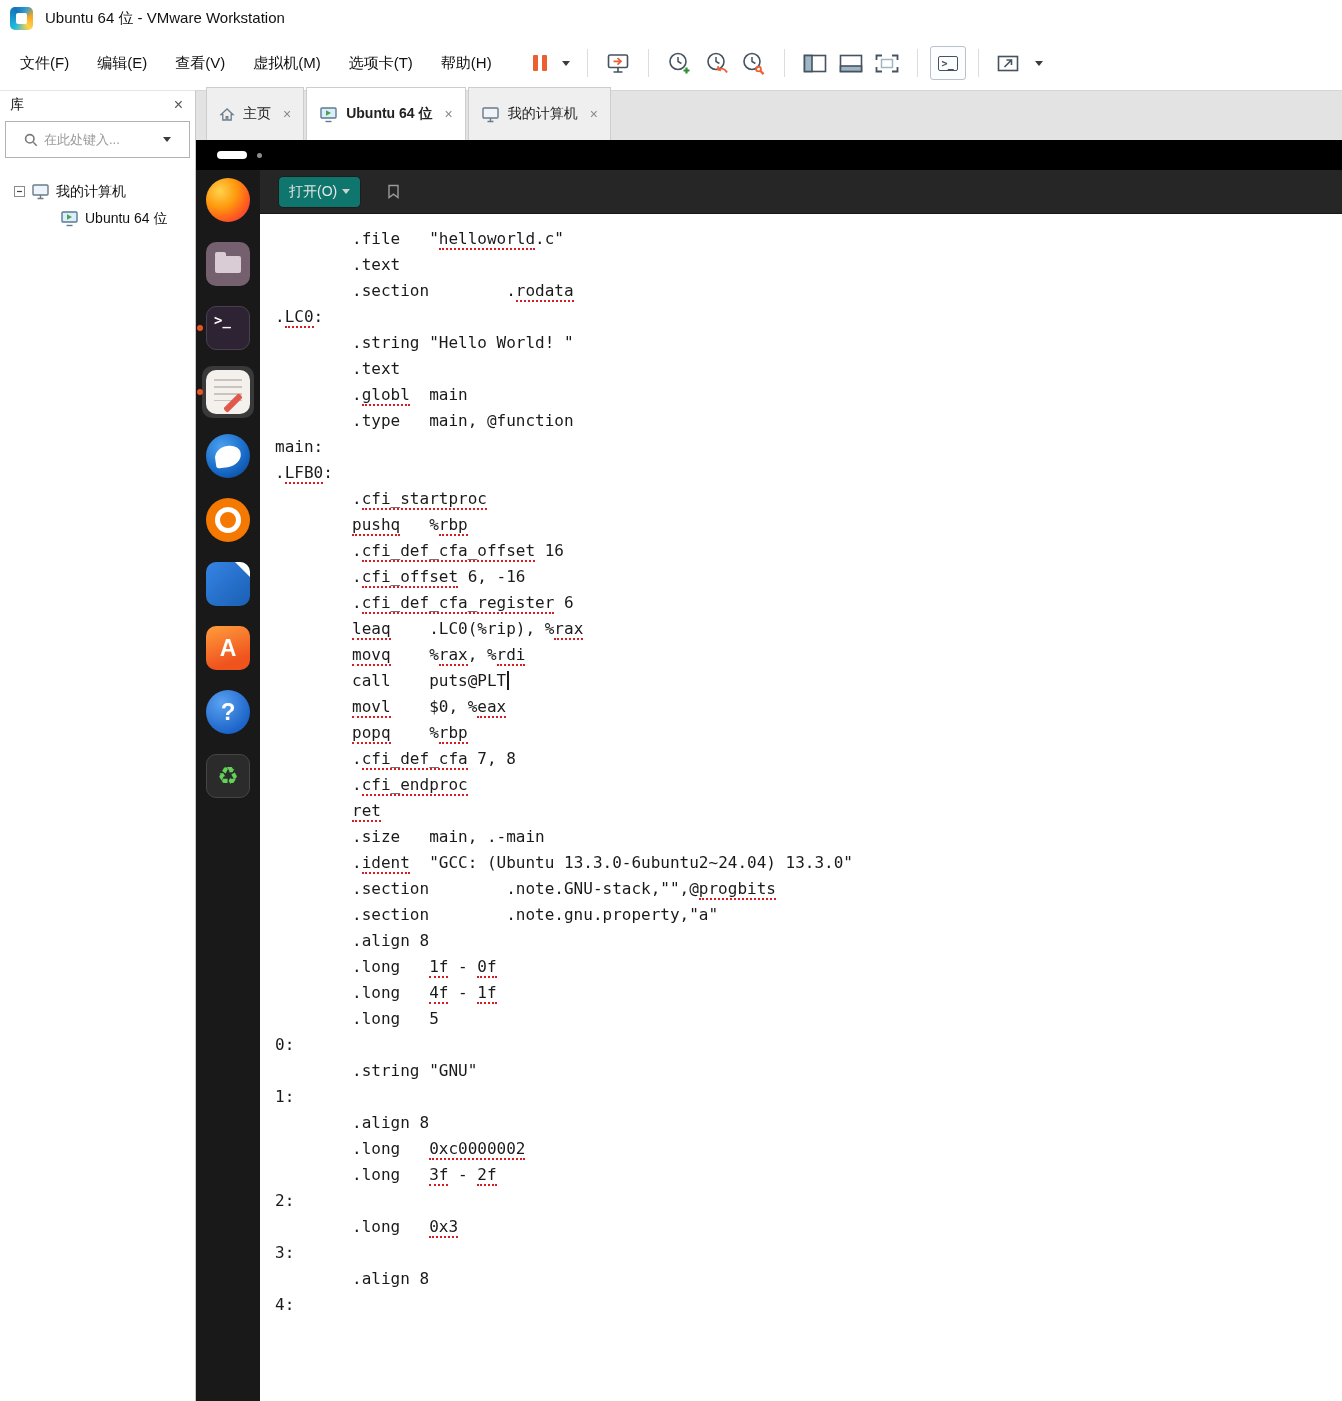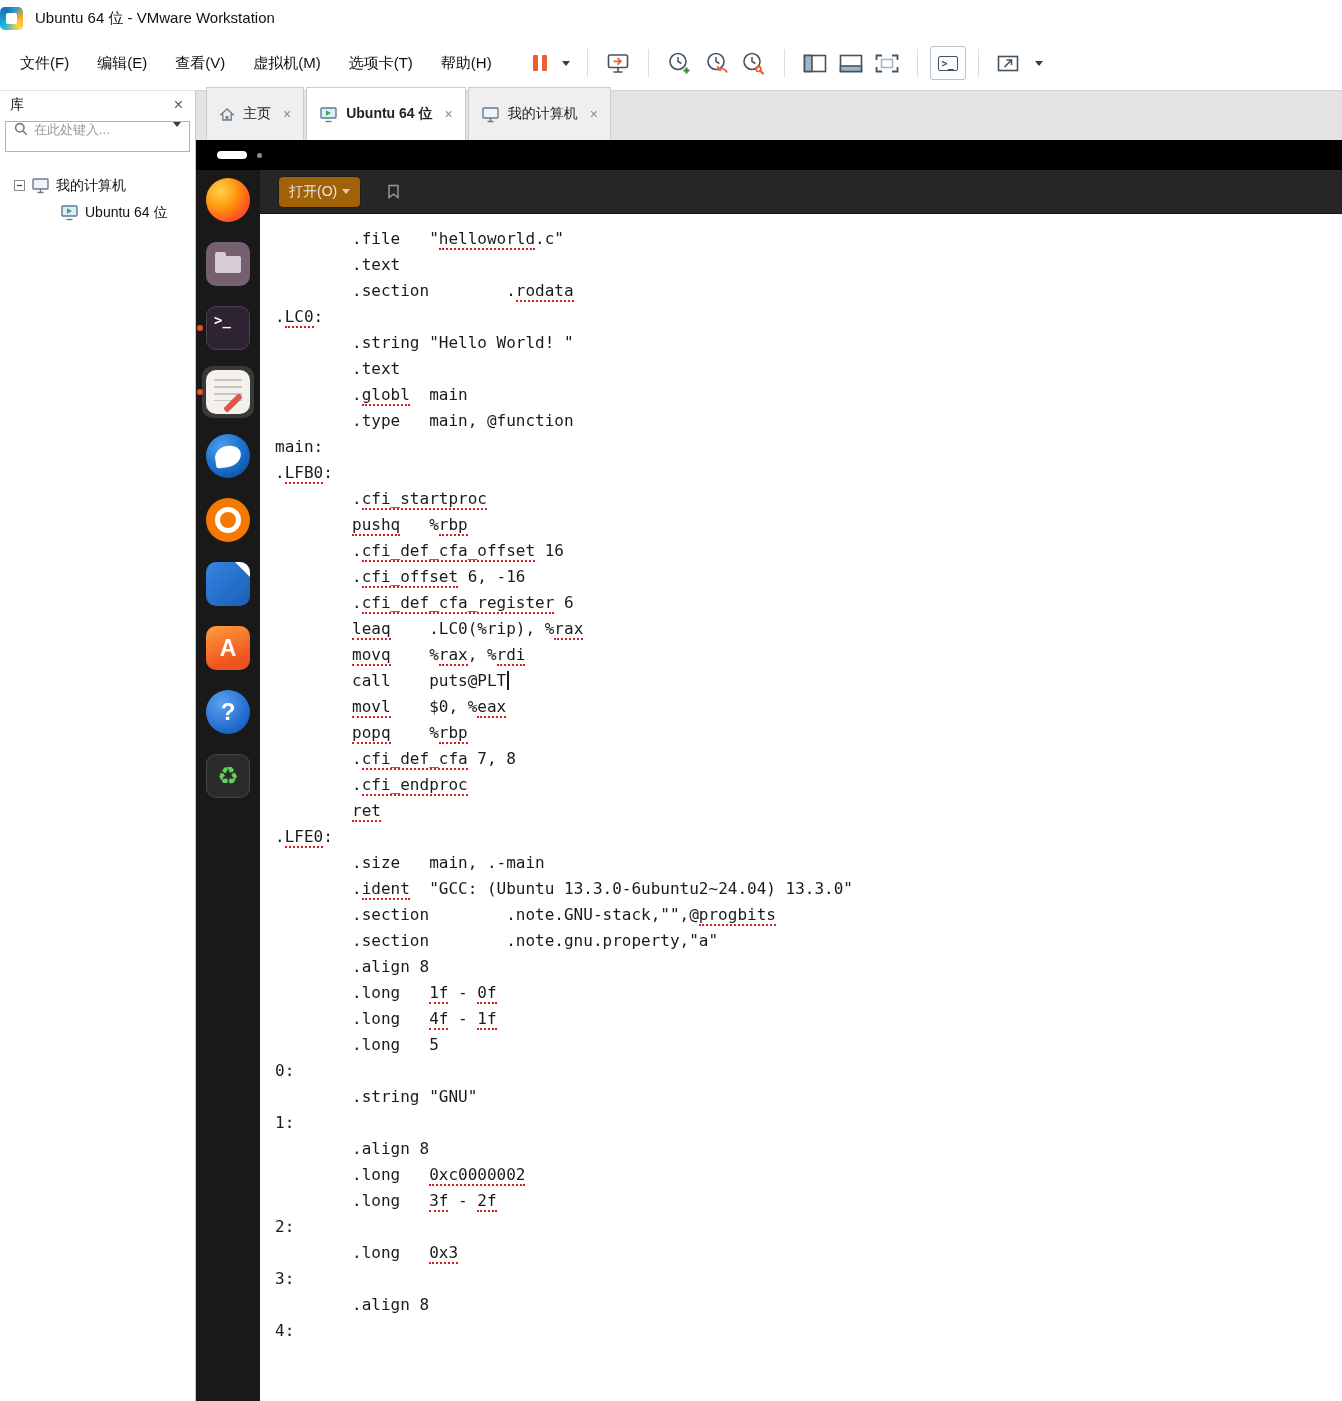--- a/index.html
+++ b/index.html
@@ -1,21 +1,21 @@
 <!DOCTYPE html>
 <html><head>
 <meta charset="utf-8">
 <style>
   * { margin:0; padding:0; box-sizing:border-box; }
   html,body { width:1342px; height:1401px; overflow:hidden; }
   body { font-family:"Liberation Sans","DejaVu Sans",sans-serif; background:#fff; }
   .app { position:relative; width:1342px; height:1401px; background:#fff; overflow:hidden; }
 
   
-  .titlebar { height:36px; display:flex; align-items:center; background:#fff; }
+  .titlebar { height:36px; display:flex; align-items:center; padding-left:10px; background:#fff; }
   .vmlogo { width:23px; height:23px; border-radius:5px; position:relative; margin-right:12px;
             background:conic-gradient(from 220deg,#1fb9e0,#1473b8 30%,#2a9ad6 45%,#f5a623 60%,#ffd24a 78%,#1fb9e0); }
   .vmlogo::after { content:''; position:absolute; inset:6px; background:#fff; border-radius:2px; }
   .title-text { font-size:15px; color:#111; }
 
   
   .menubar { height:54px; display:flex; align-items:center; background:#fff; padding-left:6px; }
   .menu-item { font-size:15px; color:#111; padding:6px 14px; cursor:default; }
   .toolbar { display:flex; align-items:center; margin-left:22px; }
   .tsep { width:1px; height:28px; background:#dcdcdc; margin:0 12px; }
@@ -28,21 +28,21 @@
   .console-inner { border:1.5px solid #44535f; border-radius:2px; font-family:"DejaVu Sans Mono",monospace; font-size:10px; font-weight:bold; color:#44535f; padding:1px 3px; line-height:11px; }
 
   
   .body { position:absolute; top:90px; left:0; right:0; bottom:0; display:flex; }
 
   
   .sidebar { width:196px; background:#fff; border-right:1px solid #c8c8c8; border-top:1px solid #e4e4e4; display:flex; flex-direction:column; flex-shrink:0; }
   .lib-header { height:28px; display:flex; align-items:center; justify-content:space-between; padding:0 12px 0 10px; }
   .lib-title { font-size:14px; color:#111; }
   .lib-close { font-size:16px; color:#555; line-height:14px; cursor:default; }
-  .lib-search { height:31px; margin:2px 5px 6px 5px; border:1px solid #b2b2b2; display:flex; align-items:flex-start; padding:0 8px; gap:6px; background:#fff; }
+  .lib-search { height:37px; margin:2px 5px 6px 5px; border:1px solid #b2b2b2; display:flex; align-items:center; padding:0 18px; gap:6px; background:#fff; }
   .lib-search input { border:none; outline:none; flex:1; font-size:13px; color:#333; min-width:0; font-family:inherit; }
   .lib-search input::placeholder { color:#9a9a9a; }
   .tree { padding-top:14px; }
   .tree-row { height:27px; display:flex; align-items:center; gap:6px; font-size:14px; color:#111; white-space:nowrap; overflow:hidden; }
   .tree-row.lvl0 { padding-left:14px; }
   .tree-row.lvl1 { padding-left:60px; }
 
   
   .content { flex:1; display:flex; flex-direction:column; min-width:0; }
   .tabbar { height:50px; background:#e3e3e3; border-top:1px solid #d6d6d6; display:flex; align-items:flex-end; padding-left:10px; }
@@ -83,21 +83,21 @@
   .ac { border-radius:10px; background:linear-gradient(160deg,#ff9e3d,#f0541e 75%); display:flex; align-items:center; justify-content:center;
         color:#fff; font-weight:bold; font-size:23px; }
   .help { border-radius:50%; background:radial-gradient(circle at 35% 30%, #5aa2f0, #1c64c8 72%); display:flex; align-items:center; justify-content:center;
           color:#fff; font-weight:bold; font-size:24px; }
   .trash { border-radius:10px; background:#2b2b2b; border:1px solid #454545; display:flex; align-items:center; justify-content:center;
            color:#63d058; font-size:24px; }
 
   
   .gedit { position:absolute; left:64px; top:30px; right:0; bottom:0; display:flex; flex-direction:column; }
   .headerbar { height:44px; background:#262626; border-bottom:1px solid #161616; display:flex; align-items:center; padding-left:18px; flex-shrink:0; }
-  .open-btn { display:flex; align-items:center; background:#a16207; border:1px solid #1d1d1d; border-radius:5px; color:#e6e6e6;
+  .open-btn { display:flex; align-items:center; background:#0f766e; border:1px solid #1d1d1d; border-radius:5px; color:#e6e6e6;
               font-size:14px; padding:6px 10px; font-family:inherit; cursor:default; }
   .flag-icon { margin-left:26px; display:flex; }
   .gtext { flex:1; background:#fff; color:#1a1a1a; font-family:"DejaVu Sans Mono","Liberation Mono",monospace;
            font-size:16px; line-height:26px; padding:12px 0 0 15px; overflow:hidden; }
   .line { height:26px; white-space:pre; }
   .err { border-bottom:2px dotted #d31d23; }
   .cursor { display:inline-block; width:2px; height:19px; background:#1a1a1a; vertical-align:text-top; margin-left:1px; }
 
   svg { display:block; }
 </style>
@@ -348,21 +348,20 @@
               <div class="line"><span>        .</span><span class="err">cfi_offset</span><span> 6, -16</span></div>
               <div class="line"><span>        .</span><span class="err">cfi_def_cfa_register</span><span> 6</span></div>
               <div class="line"><span>        </span><span class="err">leaq</span><span>    .LC0(%rip), %</span><span class="err">rax</span></div>
               <div class="line"><span>        </span><span class="err">movq</span><span>    %</span><span class="err">rax</span><span>, %</span><span class="err">rdi</span></div>
               <div class="line"><span>        call    puts@PLT</span><span class="cursor"></span></div>
               <div class="line"><span>        </span><span class="err">movl</span><span>    $0, %</span><span class="err">eax</span></div>
               <div class="line"><span>        </span><span class="err">popq</span><span>    %</span><span class="err">rbp</span></div>
               <div class="line"><span>        .</span><span class="err">cfi_def_cfa</span><span> 7, 8</span></div>
               <div class="line"><span>        .</span><span class="err">cfi_endproc</span></div>
               <div class="line"><span>        </span><span class="err">ret</span></div>
-              <div class="line"><span>.</span><span class="err">LFE0</span><span>:</span></div>
               <div class="line"><span>        .size   main, .-main</span></div>
               <div class="line"><span>        .</span><span class="err">ident</span><span>  "GCC: (Ubuntu 13.3.0-6ubuntu2~24.04) 13.3.0"</span></div>
               <div class="line"><span>        .section        .note.GNU-stack,"",@</span><span class="err">progbits</span></div>
               <div class="line"><span>        .section        .note.gnu.property,"a"</span></div>
               <div class="line"><span>        .align 8</span></div>
               <div class="line"><span>        .long   </span><span class="err">1f</span><span> - </span><span class="err">0f</span></div>
               <div class="line"><span>        .long   </span><span class="err">4f</span><span> - </span><span class="err">1f</span></div>
               <div class="line"><span>        .long   5</span></div>
               <div class="line"><span>0:</span></div>
               <div class="line"><span>        .string "GNU"</span></div>

